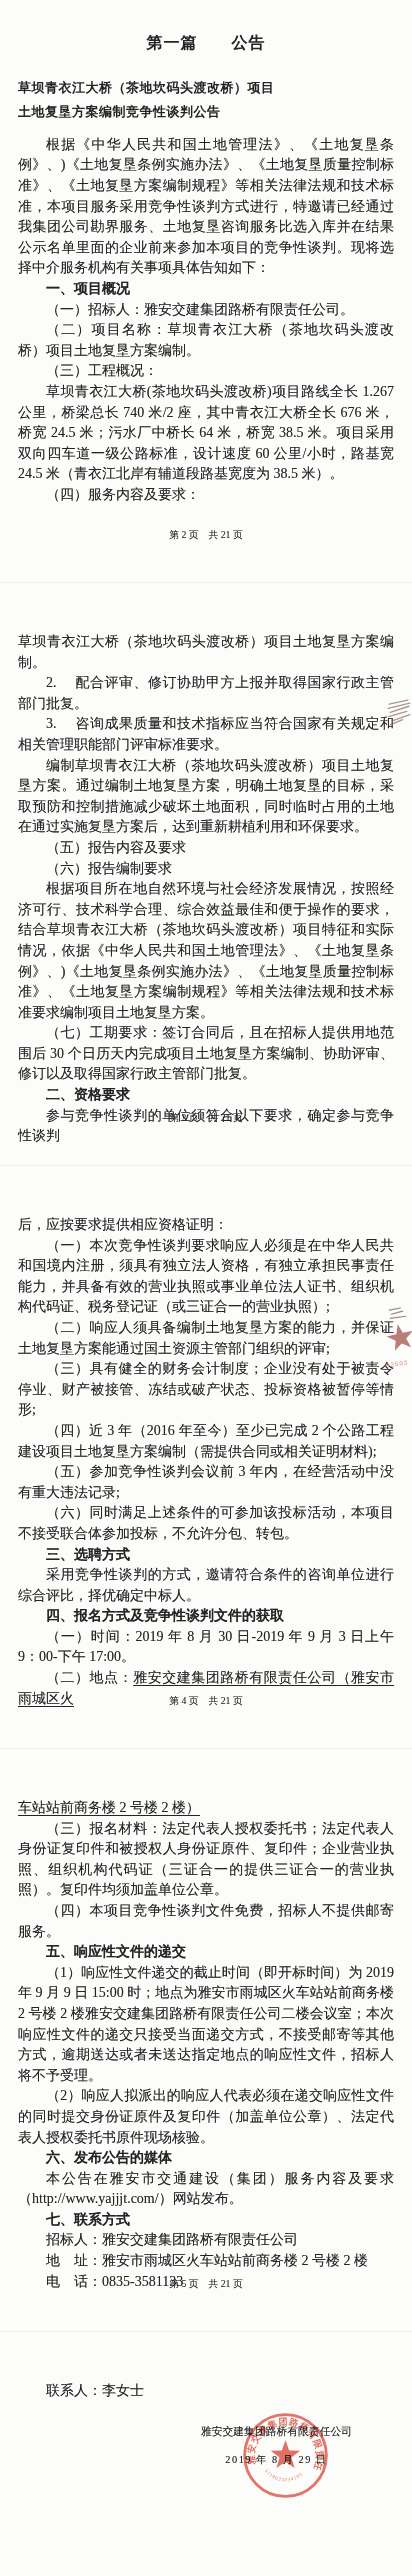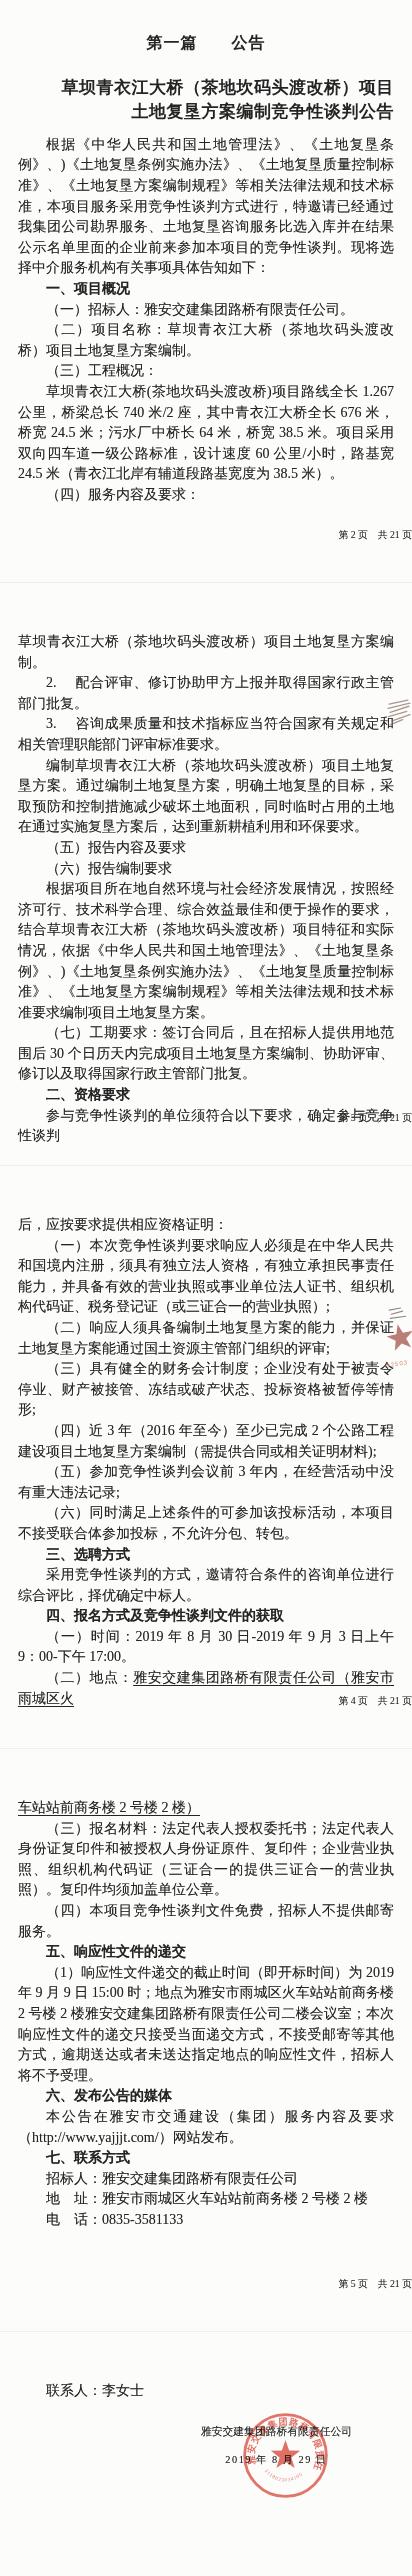--- a/index.html
+++ b/index.html
@@ -24,42 +24,42 @@
   .page.body-top{padding-top:49px;}
   
   .sec-title{
     margin-top:33px;
     text-align:center;
     font-size:16px;font-weight:bold;
     letter-spacing:1px;
     margin-bottom:21.6px;
   }
   .doc-title{
-    text-align:right;
-    font-size:17px;font-weight:bold;
+    text-align:left;
+    font-size:13px;font-weight:bold;
     line-height:24px;
     letter-spacing:0.5px;
   }
   .title-gap{height:11.3px;}
   
   p{
     margin:0;
     font-size:14px;
     line-height:20.6px;
     text-align:justify;
     text-shadow:0 0 0.3px rgba(20,20,20,.38);
   }
   .ind{text-indent:2em;}
   .h{font-weight:bold;}
   .u{text-decoration:underline;text-decoration-thickness:1px;text-underline-offset:2.6px;}
   
   .pfoot{
     position:absolute;
     left:0;right:0;bottom:40px;
-    text-align:right;
+    text-align:center;
     font-size:9.8px;
     color:#2c2c2c;
     text-shadow:0 0 0.3px rgba(20,20,20,.3);
   }
   
   .sign-block{
     position:absolute;
     left:195px;top:92px;
     width:163px;
     text-align:center;
@@ -134,20 +134,21 @@
     <p class="ind"><span>（二）地点：</span><span class="u">雅安交建集团路桥有限责任公司（雅安市雨城区火</span></p>
     <div class="pfoot">第 4 页　共 21 页</div>
   </div>
 
   <div class="page body-top">
     <p><span class="u">车站站前商务楼 2 号楼 2 楼）</span></p>
     <p class="ind">（三）报名材料：法定代表人授权委托书；法定代表人身份证复印件和被授权人身份证原件、复印件；企业营业执照、组织机构代码证（三证合一的提供三证合一的营业执照）。复印件均须加盖单位公章。</p>
     <p class="ind">（四）本项目竞争性谈判文件免费，招标人不提供邮寄服务。</p>
     <p class="ind h">五、响应性文件的递交</p>
     <p class="ind">（1）响应性文件递交的截止时间（即开标时间）为 2019 年 9 月 9 日 15:00 时；地点为雅安市雨城区火车站站前商务楼 2 号楼 2 楼雅安交建集团路桥有限责任公司二楼会议室；本次响应性文件的递交只接受当面递交方式，不接受邮寄等其他方式，逾期送达或者未送达指定地点的响应性文件，招标人将不予受理。</p>
+    <p class="ind">（2）响应人拟派出的响应人代表必须在递交响应性文件的同时提交身份证原件及复印件（加盖单位公章）、法定代表人授权委托书原件现场核验。</p>
     <p class="ind h">六、发布公告的媒体</p>
     <p class="ind">本公告在雅安市交通建设（集团）服务内容及要求（http://www.yajjjt.com/）网站发布。</p>
     <p class="ind h">七、联系方式</p>
     <p class="ind">招标人：雅安交建集团路桥有限责任公司</p>
     <p class="ind">地　址：雅安市雨城区火车站站前商务楼 2 号楼 2 楼</p>
     <p class="ind">电　话：0835-3581133</p>
     <div class="pfoot">第 5 页　共 21 页</div>
   </div>
 
   <div class="page body-top">

